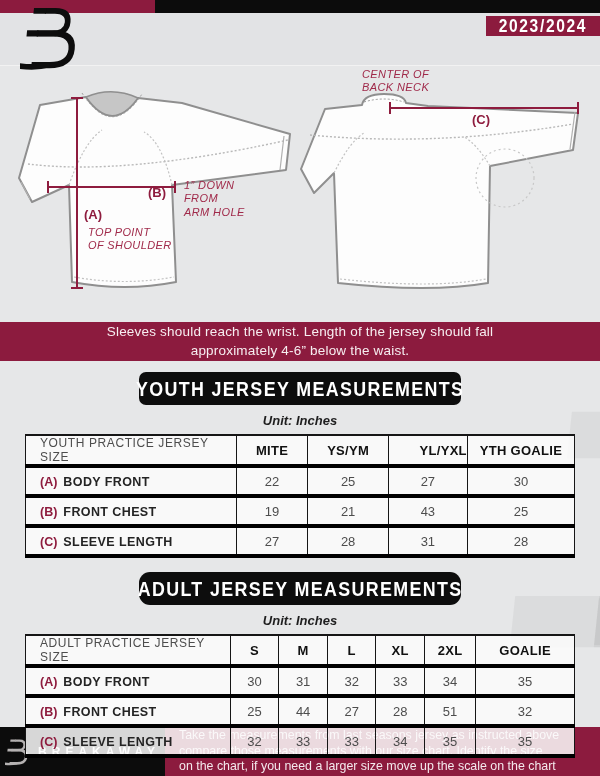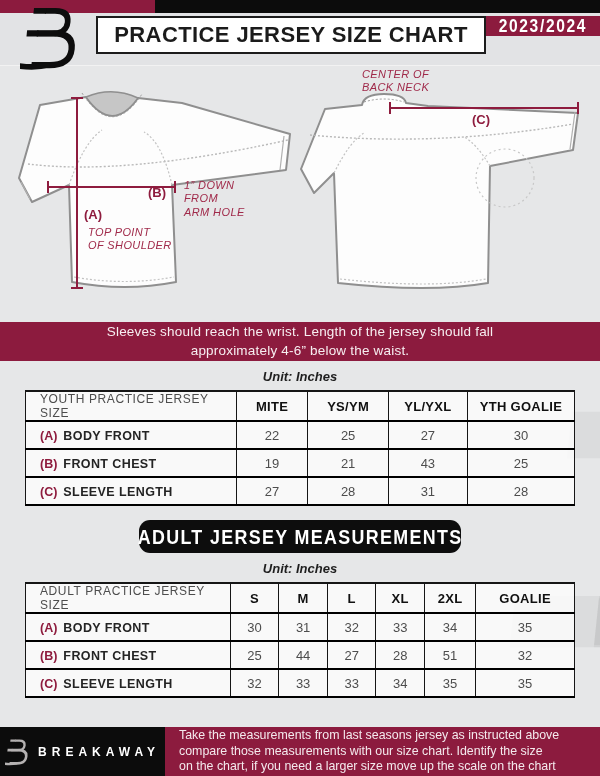--- a/index.html
+++ b/index.html
@@ -50,21 +50,21 @@
   .section-head .t{
     color:#fff;font-weight:700;font-size:21px;letter-spacing:1.6px;white-space:nowrap;
     transform:scaleX(.85);transform-origin:center;
   }
   .unit{position:relative;text-align:center;font-style:italic;font-weight:600;font-size:13px;color:#1f1f1f;z-index:1;}
   table.size-table{
     position:relative;z-index:1;border-collapse:collapse;margin:6px 25px 0;width:550px;
     background:rgba(252,252,252,.85);table-layout:fixed;
   }
   table.size-table th,table.size-table td{
-    border-top:2px solid #161616;border-bottom:2px solid #000000;
+    border-top:2px solid #161616;border-bottom:4px solid #000000;
     text-align:center;padding:0;height:26px;
   }
   table.size-table tr.hdr th{height:28px;}
   table.size-table td+td,table.size-table th+th{border-left:1.5px solid #161616;}
   table.size-table th:first-child,table.size-table td:first-child{border-left:1px solid #161616;text-align:left;padding-left:14px;}
   table.size-table th:last-child,table.size-table td:last-child{border-right:1px solid #161616;}
   .col-hdr{font-weight:700;font-size:13px;color:#111;letter-spacing:.3px;}
   .lbl-hdr{font-weight:400;font-size:12px;color:#4d4d4d;letter-spacing:.6px;}
   .row-key{color:#8e1c3e;font-weight:800;font-size:12.5px;margin-right:6px;}
   .row-lbl{color:#242424;font-weight:600;font-size:12.5px;letter-spacing:.4px;}
@@ -77,23 +77,20 @@
   .footer .note-box .t{color:#f4e9ed;font-size:12.4px;line-height:1.28;padding:4px 12px 4px 14px;white-space:pre-line;}
 </style>
 </head>
 <body>
 
 <div class="topbar">
     <div class="maroon"></div>
   </div>
 
 <div class="header">
-  <div class="title-box">
-    <span class="t">PRACTICE JERSEY SIZE CHART</span>
-  </div>
   <div class="year-box">
     <span class="t">2023/2024</span>
   </div>
 </div>
 <svg class="logo-header" viewBox="0 0 110 120">
   <g stroke="#0d0d0d" fill="none" transform="skewX(-6)" stroke-width="10">
     <path d="M44,12 H62 Q86,12 86,32 Q86,52 60,52 H34"></path>
     <path d="M34,52 H64 Q98,52 98,80 Q98,108 62,108 H30" stroke-width="11"></path>
     <path d="M24,12 H46"></path>
     <path d="M16,52 H36" stroke-width="11"></path>
@@ -153,29 +150,32 @@
   <svg class="watermark" viewBox="0 0 110 120">
     <g stroke="rgba(90,90,90,0.07)" fill="none" transform="skewX(-6)" stroke-width="10">
       <path d="M44,12 H62 Q86,12 86,32 Q86,52 60,52 H34"></path>
       <path d="M34,52 H64 Q98,52 98,80 Q98,108 62,108 H30" stroke-width="11"></path>
       <path d="M24,12 H46"></path>
         <path d="M16,52 H36" stroke-width="11"></path>
       <path d="M6,109 Q38,114 62,107"></path>
     </g>
   </svg>
 
+  <div class="section-head" style="margin-top:11px;">
+    <span class="t">YOUTH JERSEY MEASUREMENTS</span>
+  </div>
   <div class="unit" style="margin-top:8px;">Unit: Inches</div>
 
   <table class="size-table">
     <tbody>
         <tr class="hdr">
       <th class="lbl-hdr" style="width:37%;">YOUTH PRACTICE JERSEY SIZE</th>
       <th class="col-hdr" style="width:13.3%;">MITE</th>
       <th class="col-hdr" style="width:15%;">YS/YM</th>
-      <th class="col-hdr" style="width:14.7%;">YL/YXL</th>
+      <th class="col-hdr" style="width:14.7%;text-align:right;">YL/YXL</th>
       <th class="col-hdr" style="width:20%;">YTH GOALIE</th>
     </tr>
     <tr>
       <td><span class="row-key">(A)</span><span class="row-lbl">BODY FRONT</span></td>
       <td class="val">22</td>
       <td class="val">25</td>
       <td class="val">27</td>
       <td class="val">30</td>
     </tr>
     <tr>

